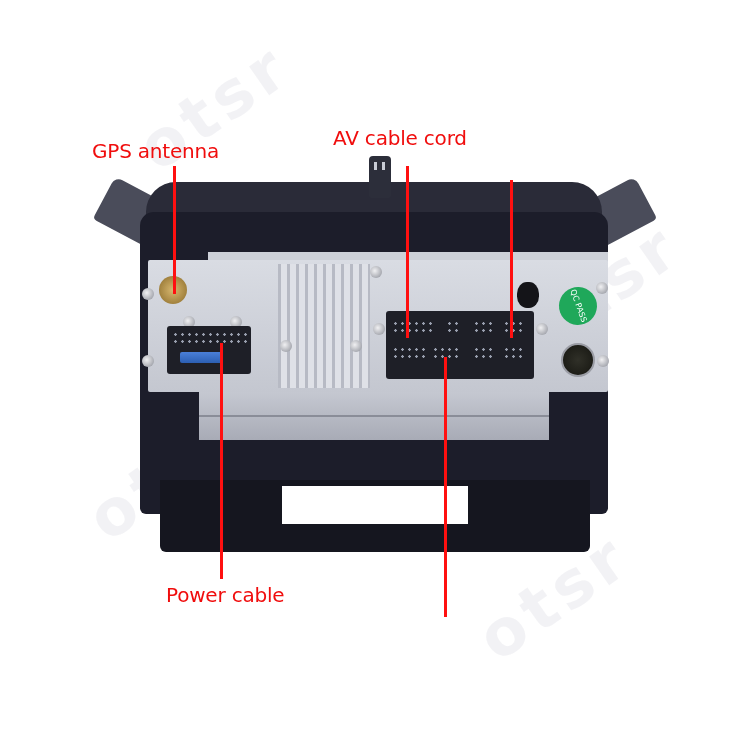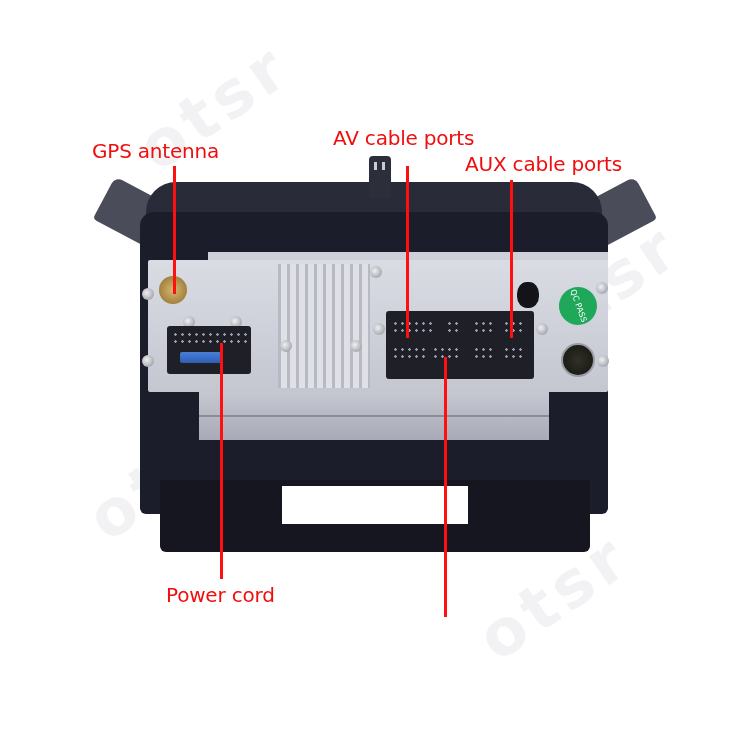--- a/index.html
+++ b/index.html
@@ -93,16 +93,15 @@
     <div class="slot"></div>
   </div>
 
   <div class="leader" style="left:173px;top:166px;height:128px;"></div>
   <div class="leader" style="left:406px;top:166px;height:172px;"></div>
   <div class="leader" style="left:510px;top:180px;height:158px;"></div>
   <div class="leader" style="left:220px;top:343px;height:236px;"></div>
   <div class="leader" style="left:444px;top:357px;height:260px;"></div>
 
   <div class="lbl" style="left:92px;top:141px;">GPS antenna</div>
-  <div class="lbl" style="left:333px;top:128px;">AV cable ports</div>
-  <div class="lbl" style="left:465px;top:154px;">AUX cable ports</div>
-  <div class="lbl" style="left:166px;top:585px;">Power cord</div>
+  <div class="lbl" style="left:333px;top:128px;">AV cable cord</div>
+  <div class="lbl" style="left:166px;top:585px;">Power cable</div>
 </div>
 
 </body></html>

